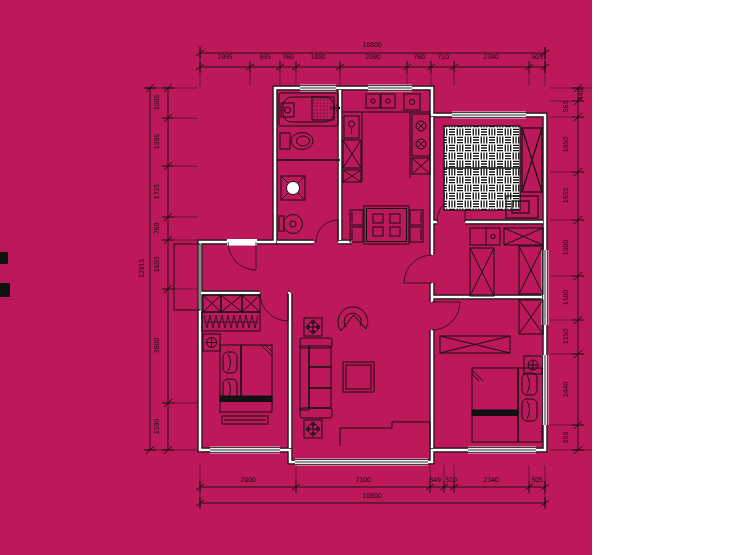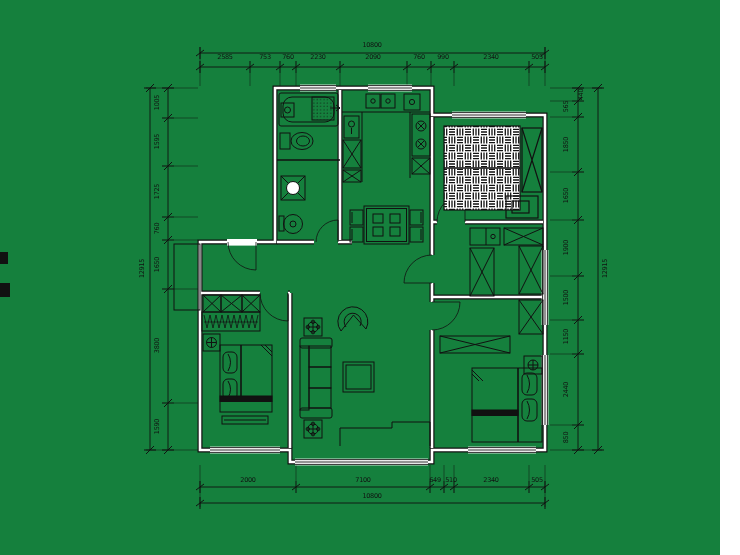--- a/index.html
+++ b/index.html
@@ -1,16 +1,16 @@
 <!DOCTYPE html>
 <html><head>
 <meta charset="utf-8">
 <style>
   html,body{margin:0;padding:0;background:#fff;}
-  .canvas{position:relative;width:720px;height:555px;background:#15803d;overflow:hidden;
+  .canvas{position:relative;width:592px;height:555px;background:#be185d;overflow:hidden;
           font-family:"DejaVu Sans",sans-serif;color:#000;}
   .plan-svg{position:absolute;left:0;top:0;}
   .dim{position:absolute;font-size:6.5px;line-height:9px;height:9px;width:30px;
        text-align:center;letter-spacing:-0.3px;color:#111;white-space:nowrap;}
   .dim.v{width:36px;transform:rotate(-90deg);transform-origin:center;}
   .dim.w{width:40px;}
 </style>
 </head>
 <body>
 
@@ -284,27 +284,27 @@
     <rect x="174" y="244" width="26" height="66" stroke-width="1"></rect>
   </g>
 
   <g fill="#111">
     <rect x="0" y="252" width="8" height="12"></rect>
     <rect x="0" y="283" width="10" height="14"></rect>
   </g>
 </svg>
 
 <span class="dim w" style="left:352px;top:41px">10800</span>
-<span class="dim" style="left:210px;top:53px">2585</span>
-<span class="dim" style="left:250px;top:53px">753</span>
+<span class="dim" style="left:210px;top:53px">1995</span>
+<span class="dim" style="left:250px;top:53px">935</span>
 <span class="dim" style="left:273px;top:53px">760</span>
-<span class="dim" style="left:303px;top:53px">2230</span>
+<span class="dim" style="left:303px;top:53px">1880</span>
 <span class="dim" style="left:358px;top:53px">2090</span>
 <span class="dim" style="left:404px;top:53px">760</span>
-<span class="dim" style="left:428px;top:53px">990</span>
+<span class="dim" style="left:428px;top:53px">710</span>
 <span class="dim" style="left:476px;top:53px">2340</span>
 <span class="dim" style="left:522px;top:53px">505</span>
 
 <span class="dim" style="left:233px;top:476px">2000</span>
 <span class="dim" style="left:348px;top:476px">7100</span>
 <span class="dim" style="left:420px;top:476px">649</span>
 <span class="dim" style="left:436px;top:476px">510</span>
 <span class="dim" style="left:476px;top:476px">2340</span>
 <span class="dim" style="left:522px;top:476px">505</span>
 <span class="dim w" style="left:352px;top:492px">10800</span>

